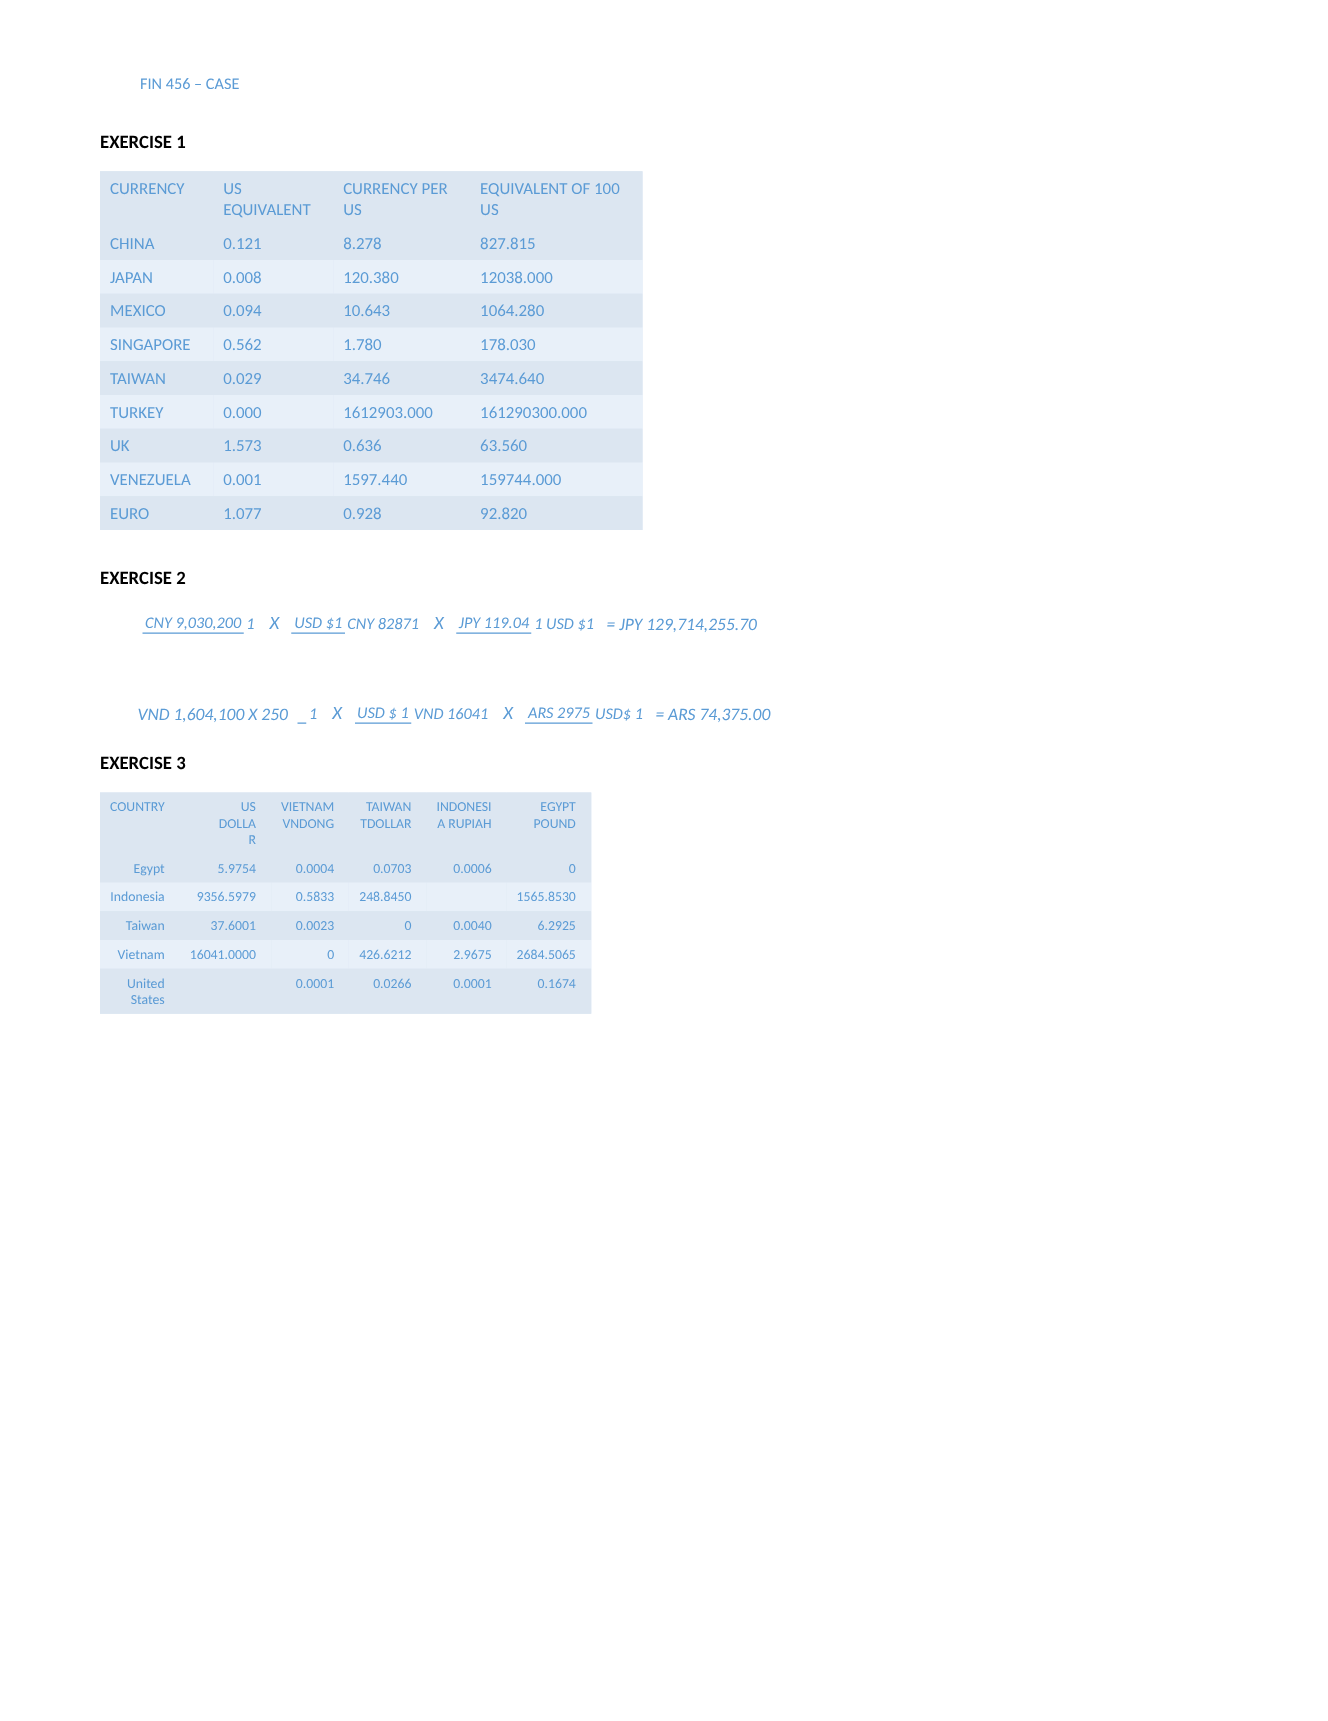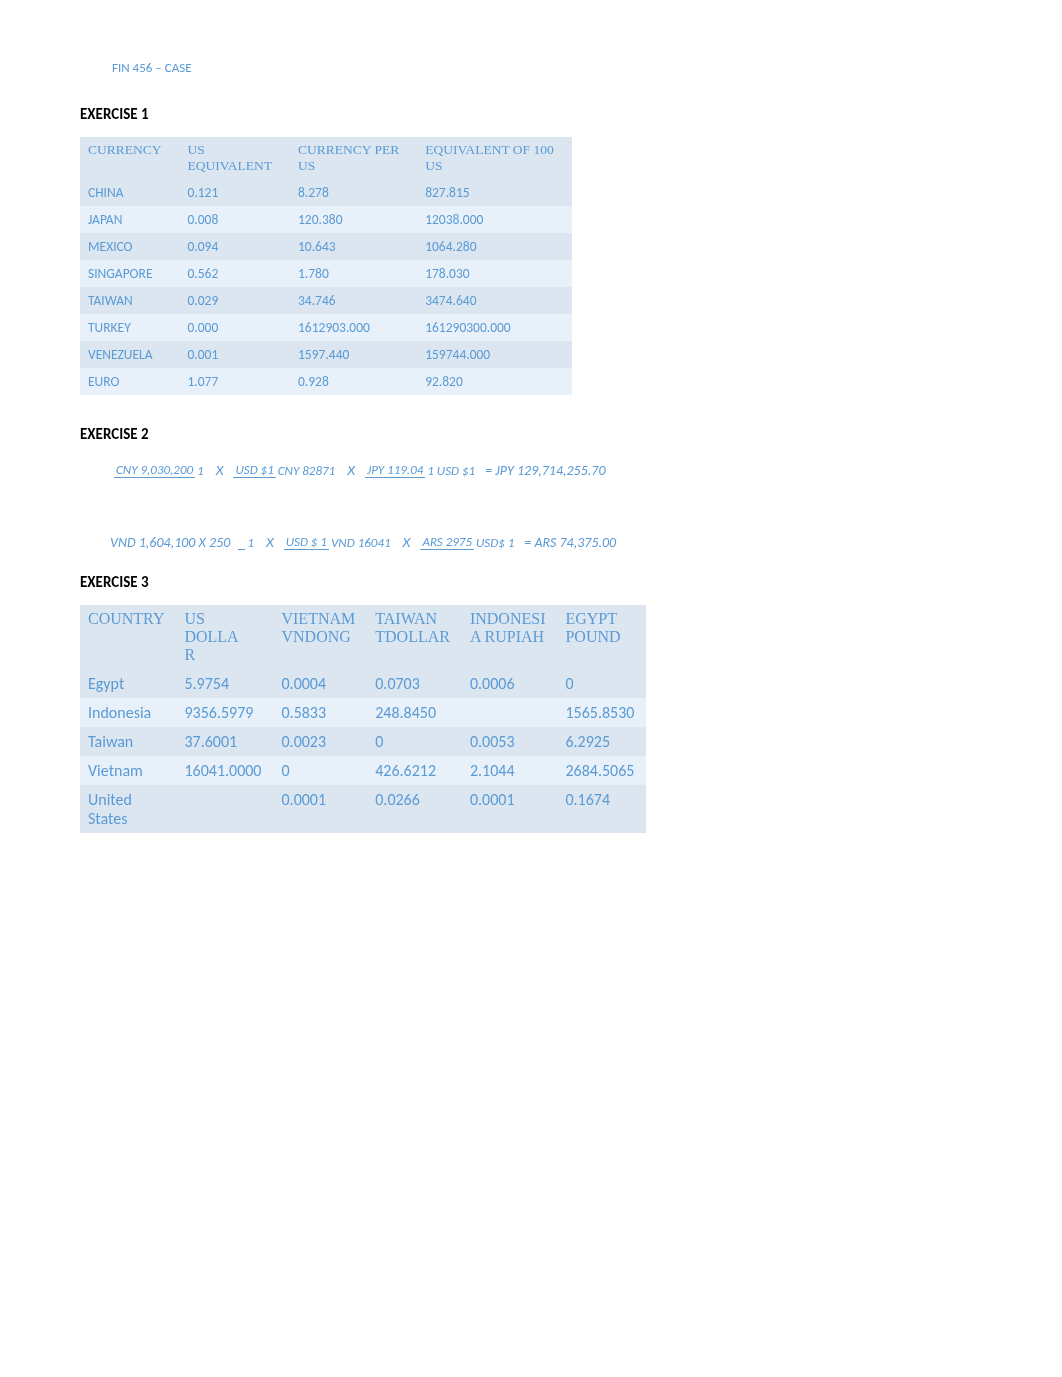--- a/index.html
+++ b/index.html
@@ -32,21 +32,20 @@
     }
     table th, table td {
       padding: 5px 18px 5px 8px;
       color: #5b9bd5;
       font-size: 13.5px;
       text-align: left;
       vertical-align: top;
     }
     table th {
       font-weight: normal;
-      font-family: Liberation Serif, serif;
     }
     table tr:nth-child(odd) {
       background: #dce6f1;
     }
     table tr:nth-child(even) {
       background: #e8f0f9;
     }
     .formula-block {
       color: #5b9bd5;
       font-style: italic;
@@ -82,21 +81,22 @@
       font-size: 15px;
     }
     .result-text {
       font-style: italic;
       font-size: 14px;
       margin-left: 4px;
       text-align: right;
     }
     .exercise3-table th, .exercise3-table td {
       padding: 5px 12px 5px 8px;
-      font-size: 16px;
+      font-size: 11px;
+      text-align: right;
     }
     .section-gap {
       margin-bottom: 22px;
     }
   </style>
 </head>
 <body>
 
 <div class="page-header">
   <span>FIN 456 – CASE</span>
@@ -142,20 +142,26 @@
           <td>TAIWAN</td>
           <td>0.029</td>
           <td>34.746</td>
           <td>3474.640</td>
         </tr>
         <tr>
           <td>TURKEY</td>
           <td>0.000</td>
           <td>1612903.000</td>
           <td>161290300.000</td>
+        </tr>
+        <tr>
+          <td>UK</td>
+          <td>1.573</td>
+          <td>0.636</td>
+          <td>63.560</td>
         </tr>
         <tr>
           <td>VENEZUELA</td>
           <td>0.001</td>
           <td>1597.440</td>
           <td>159744.000</td>
         </tr>
         <tr>
           <td>EURO</td>
           <td>1.077</td>
@@ -237,29 +243,29 @@
           <td>0.5833</td>
           <td>248.8450</td>
           <td></td>
           <td>1565.8530</td>
         </tr>
         <tr>
           <td>Taiwan</td>
           <td>37.6001</td>
           <td>0.0023</td>
           <td>0</td>
-          <td>0.0053</td>
+          <td>0.0040</td>
           <td>6.2925</td>
         </tr>
         <tr>
           <td>Vietnam</td>
           <td>16041.0000</td>
           <td>0</td>
           <td>426.6212</td>
-          <td>2.1044</td>
+          <td>2.9675</td>
           <td>2684.5065</td>
         </tr>
         <tr>
           <td>United<br>States</td>
           <td></td>
           <td>0.0001</td>
           <td>0.0266</td>
           <td>0.0001</td>
           <td>0.1674</td>
         </tr>

